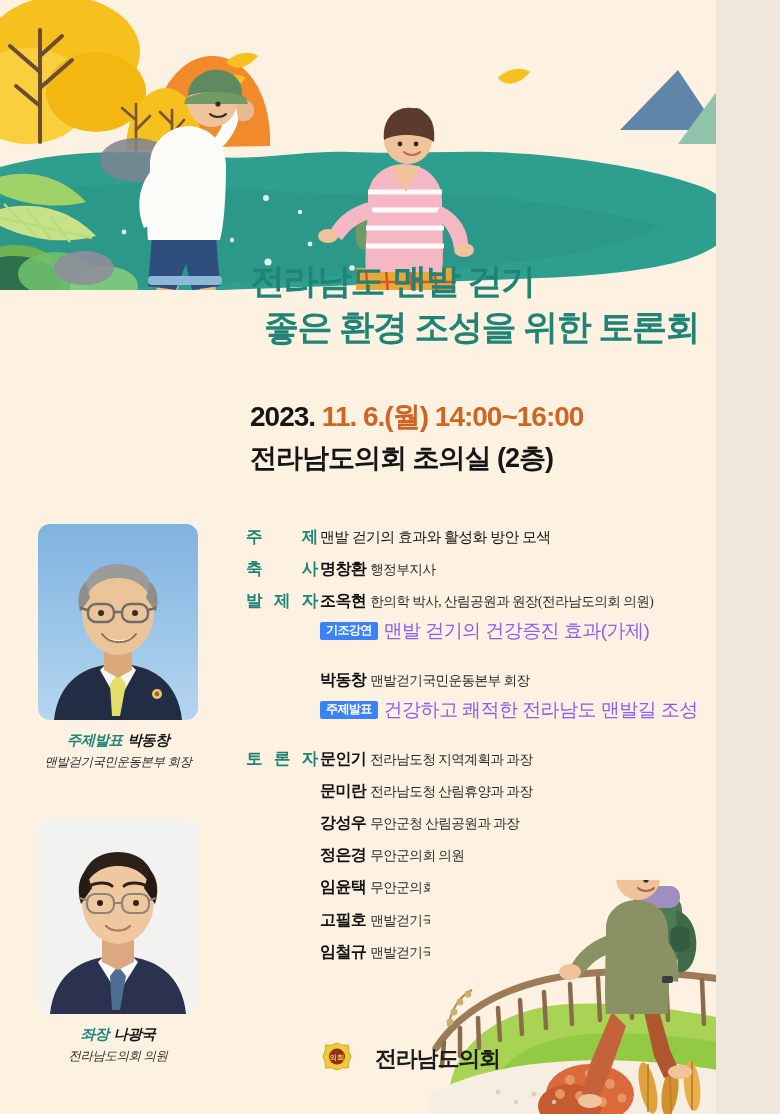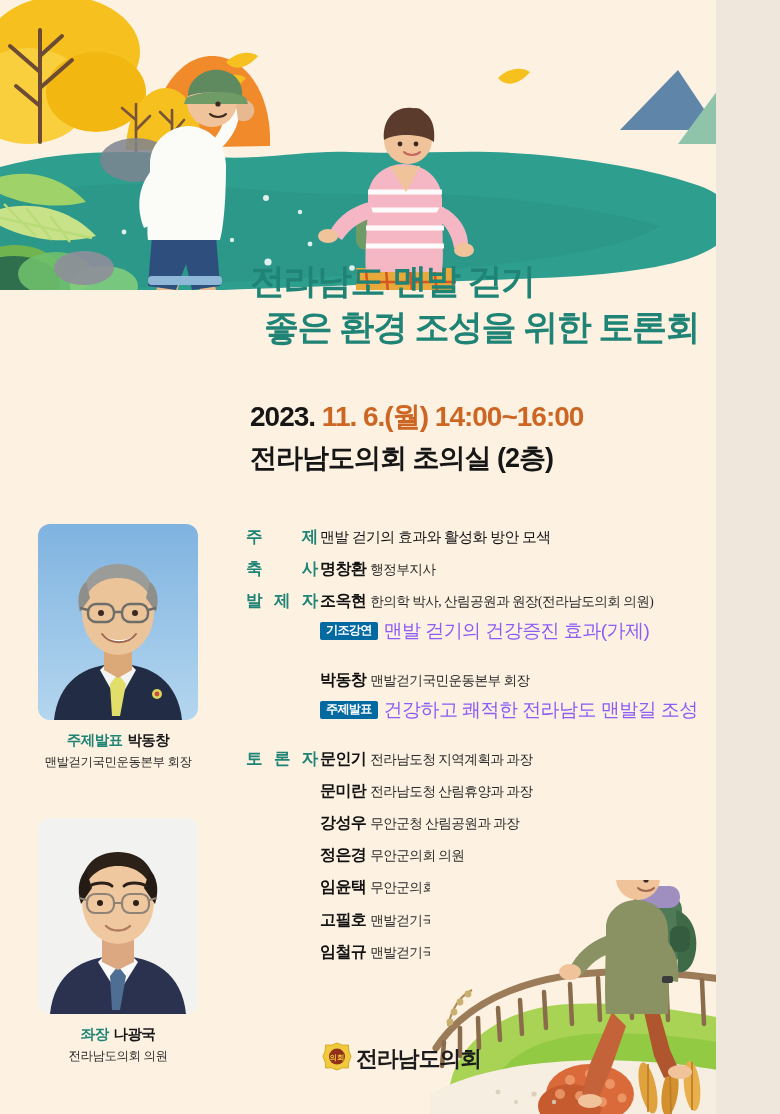--- a/index.html
+++ b/index.html
@@ -82,20 +82,21 @@
     line-height: 1.4;
     margin-top: 4px;
     white-space: nowrap;
   }
 
   
   .photo-card {
     position: absolute;
     width: 200px;
     text-align: center;
+    font-style: italic;
   }
   #photo-card-1 { left: 18px; top: 524px; }
   #photo-card-2 { left: 18px; top: 818px; }
 
   .photo-frame {
     width: 160px; height: 196px;
     margin: 0 auto;
     border-radius: 12px;
     overflow: hidden;
     position: relative;
@@ -161,21 +162,21 @@
     font-weight: 700;
     color: #111;
     margin-right: 4px;
     letter-spacing: -0.6px;
   }
   .prog-name.plain { font-weight: 400; font-size: 14.8px; }
   .prog-desc { font-size: 13.6px; color: #2a2a2a; font-family: Liberation Serif, serif; }
 
   .badge {
     display: inline-block;
-    background: #0369a1;
+    background: #3b82f6;
     color: #ffffff;
     font-size: 12.2px;
     font-weight: 700;
     letter-spacing: -0.8px;
     padding: 2px 6px 3px;
     border-radius: 2px;
     margin-right: 6px;
     vertical-align: middle;
     line-height: 1.05;
   }
@@ -187,21 +188,21 @@
   }
 
   .spacer-row { height: 14px; }
 
   
   #footer-logo {
     position: absolute;
     left: 322px; top: 1042px;
     display: flex;
     align-items: center;
-    gap: 4px;
+    gap: 23px;
   }
   #footer-logo .emblem { flex: 0 0 auto; }
   #footer-logo .logo-text {
     font-size: 22px;
     font-weight: 700;
     color: #1c1c1c;
     letter-spacing: -1.2px;
     white-space: nowrap;
   }
 </style>

